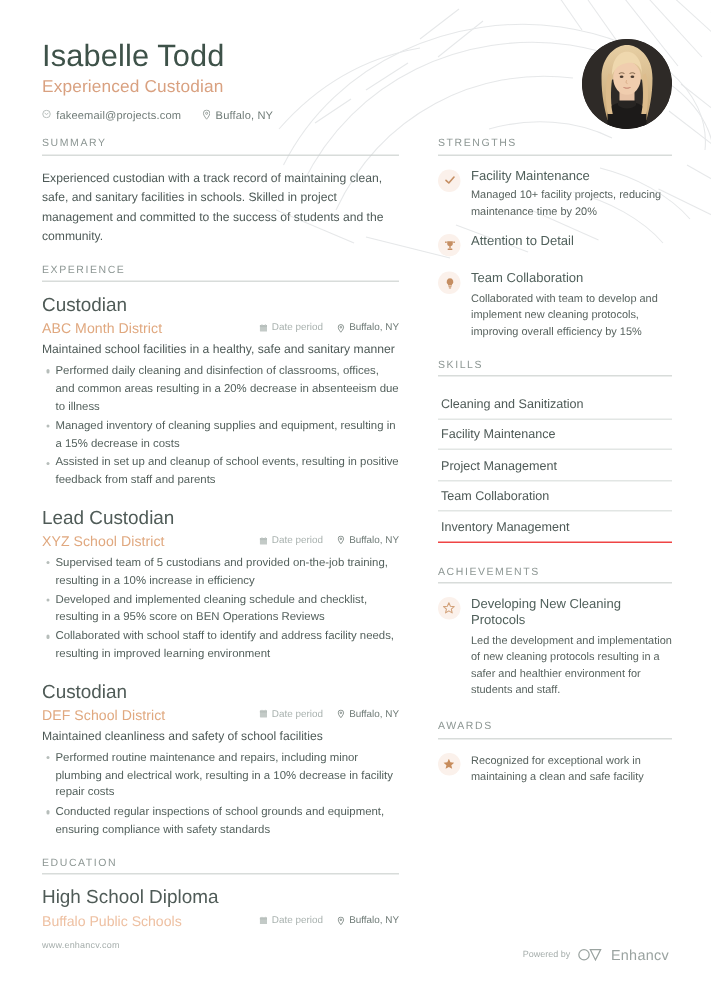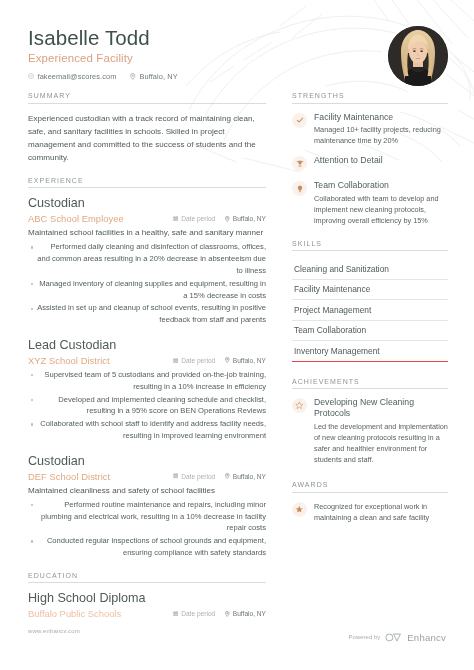--- a/index.html
+++ b/index.html
@@ -136,21 +136,20 @@
     margin-bottom: 1.5px;
   }
   ul.bullets { list-style: none; }
   ul.bullets li {
     position: relative;
     font-size: 7.6px;
     line-height: 1.56;
     color: #53605c;
     padding-left: 9px;
     margin-bottom: 1px;
-    text-align: right;
   }
   ul.bullets li::before {
     content: "";
     position: absolute;
     left: 2.5px; top: 5.2px;
     width: 2.2px; height: 2.2px;
     border-radius: 50%;
     background: #b6bdba;
   }
 
@@ -266,31 +265,31 @@
       <path d="M216 122 C 240 128, 262 140, 276 156"></path>
       <path d="M198 138 C 222 144, 244 156, 258 172"></path>
       <path d="M142 96 C 170 88, 200 90, 224 102"></path>
       <path d="M290 18 L 308 34"></path>
       <path d="M296 4 L 309 16"></path>
     </g>
   </svg>
 
   <div class="header">
     <div class="name">Isabelle Todd</div>
-    <div class="job-title">Experienced Facility</div>
+    <div class="job-title">Experienced Custodian</div>
 
     <div class="contact-row">
       <div class="contact-item">
         <span>
           <svg width="6" height="6" viewBox="0 0 12 12" fill="none" stroke="#aab3b0" stroke-width="1.1">
             <circle cx="6" cy="6" r="5"></circle>
             <path d="M3.5 4.8 L6 6.6 L8.5 4.8"></path>
           </svg>
         </span>
-        <span>fakeemail@scores.com</span>
+        <span>fakeemail@projects.com</span>
       </div>
       <div class="contact-item">
         <span>
           <svg width="5.5" height="7" viewBox="0 0 10 13" fill="none" stroke="#8e9794" stroke-width="1.1">
             <path d="M5 12 C5 12 9 7.4 9 4.7 A4 4 0 0 0 1 4.7 C1 7.4 5 12 5 12 Z"></path>
             <circle cx="5" cy="4.7" r="1.3"></circle>
           </svg>
         </span>
         <span>Buffalo, NY</span>
       </div>
@@ -343,21 +342,21 @@
         <div class="sec-head">SUMMARY</div>
         <div class="summary-text">Experienced custodian with a track record of maintaining clean, safe, and sanitary facilities in schools. Skilled in project management and committed to the success of students and the community.</div>
       </div>
 
       <div class="sec">
         <div class="sec-head">EXPERIENCE</div>
 
         <div class="job">
           <div class="job-role">Custodian</div>
           <div class="job-meta">
-            <div class="job-company">ABC School Employee</div>
+            <div class="job-company">ABC Month District</div>
             <div class="meta-chip">
               <span>
                 <svg width="5.5" height="5.5" viewBox="0 0 12 12" fill="#c3cac7">
                     <rect x="0.5" y="1.5" width="11" height="10" rx="1"></rect>
                     <rect x="0.5" y="1.5" width="11" height="3" fill="#b7bfbc"></rect>
                     <rect x="3" y="0" width="1.2" height="3" rx="0.5"></rect>
                     <rect x="7.8" y="0" width="1.2" height="3" rx="0.5"></rect>
                   </svg>
               </span>
               <span>Date period</span>

